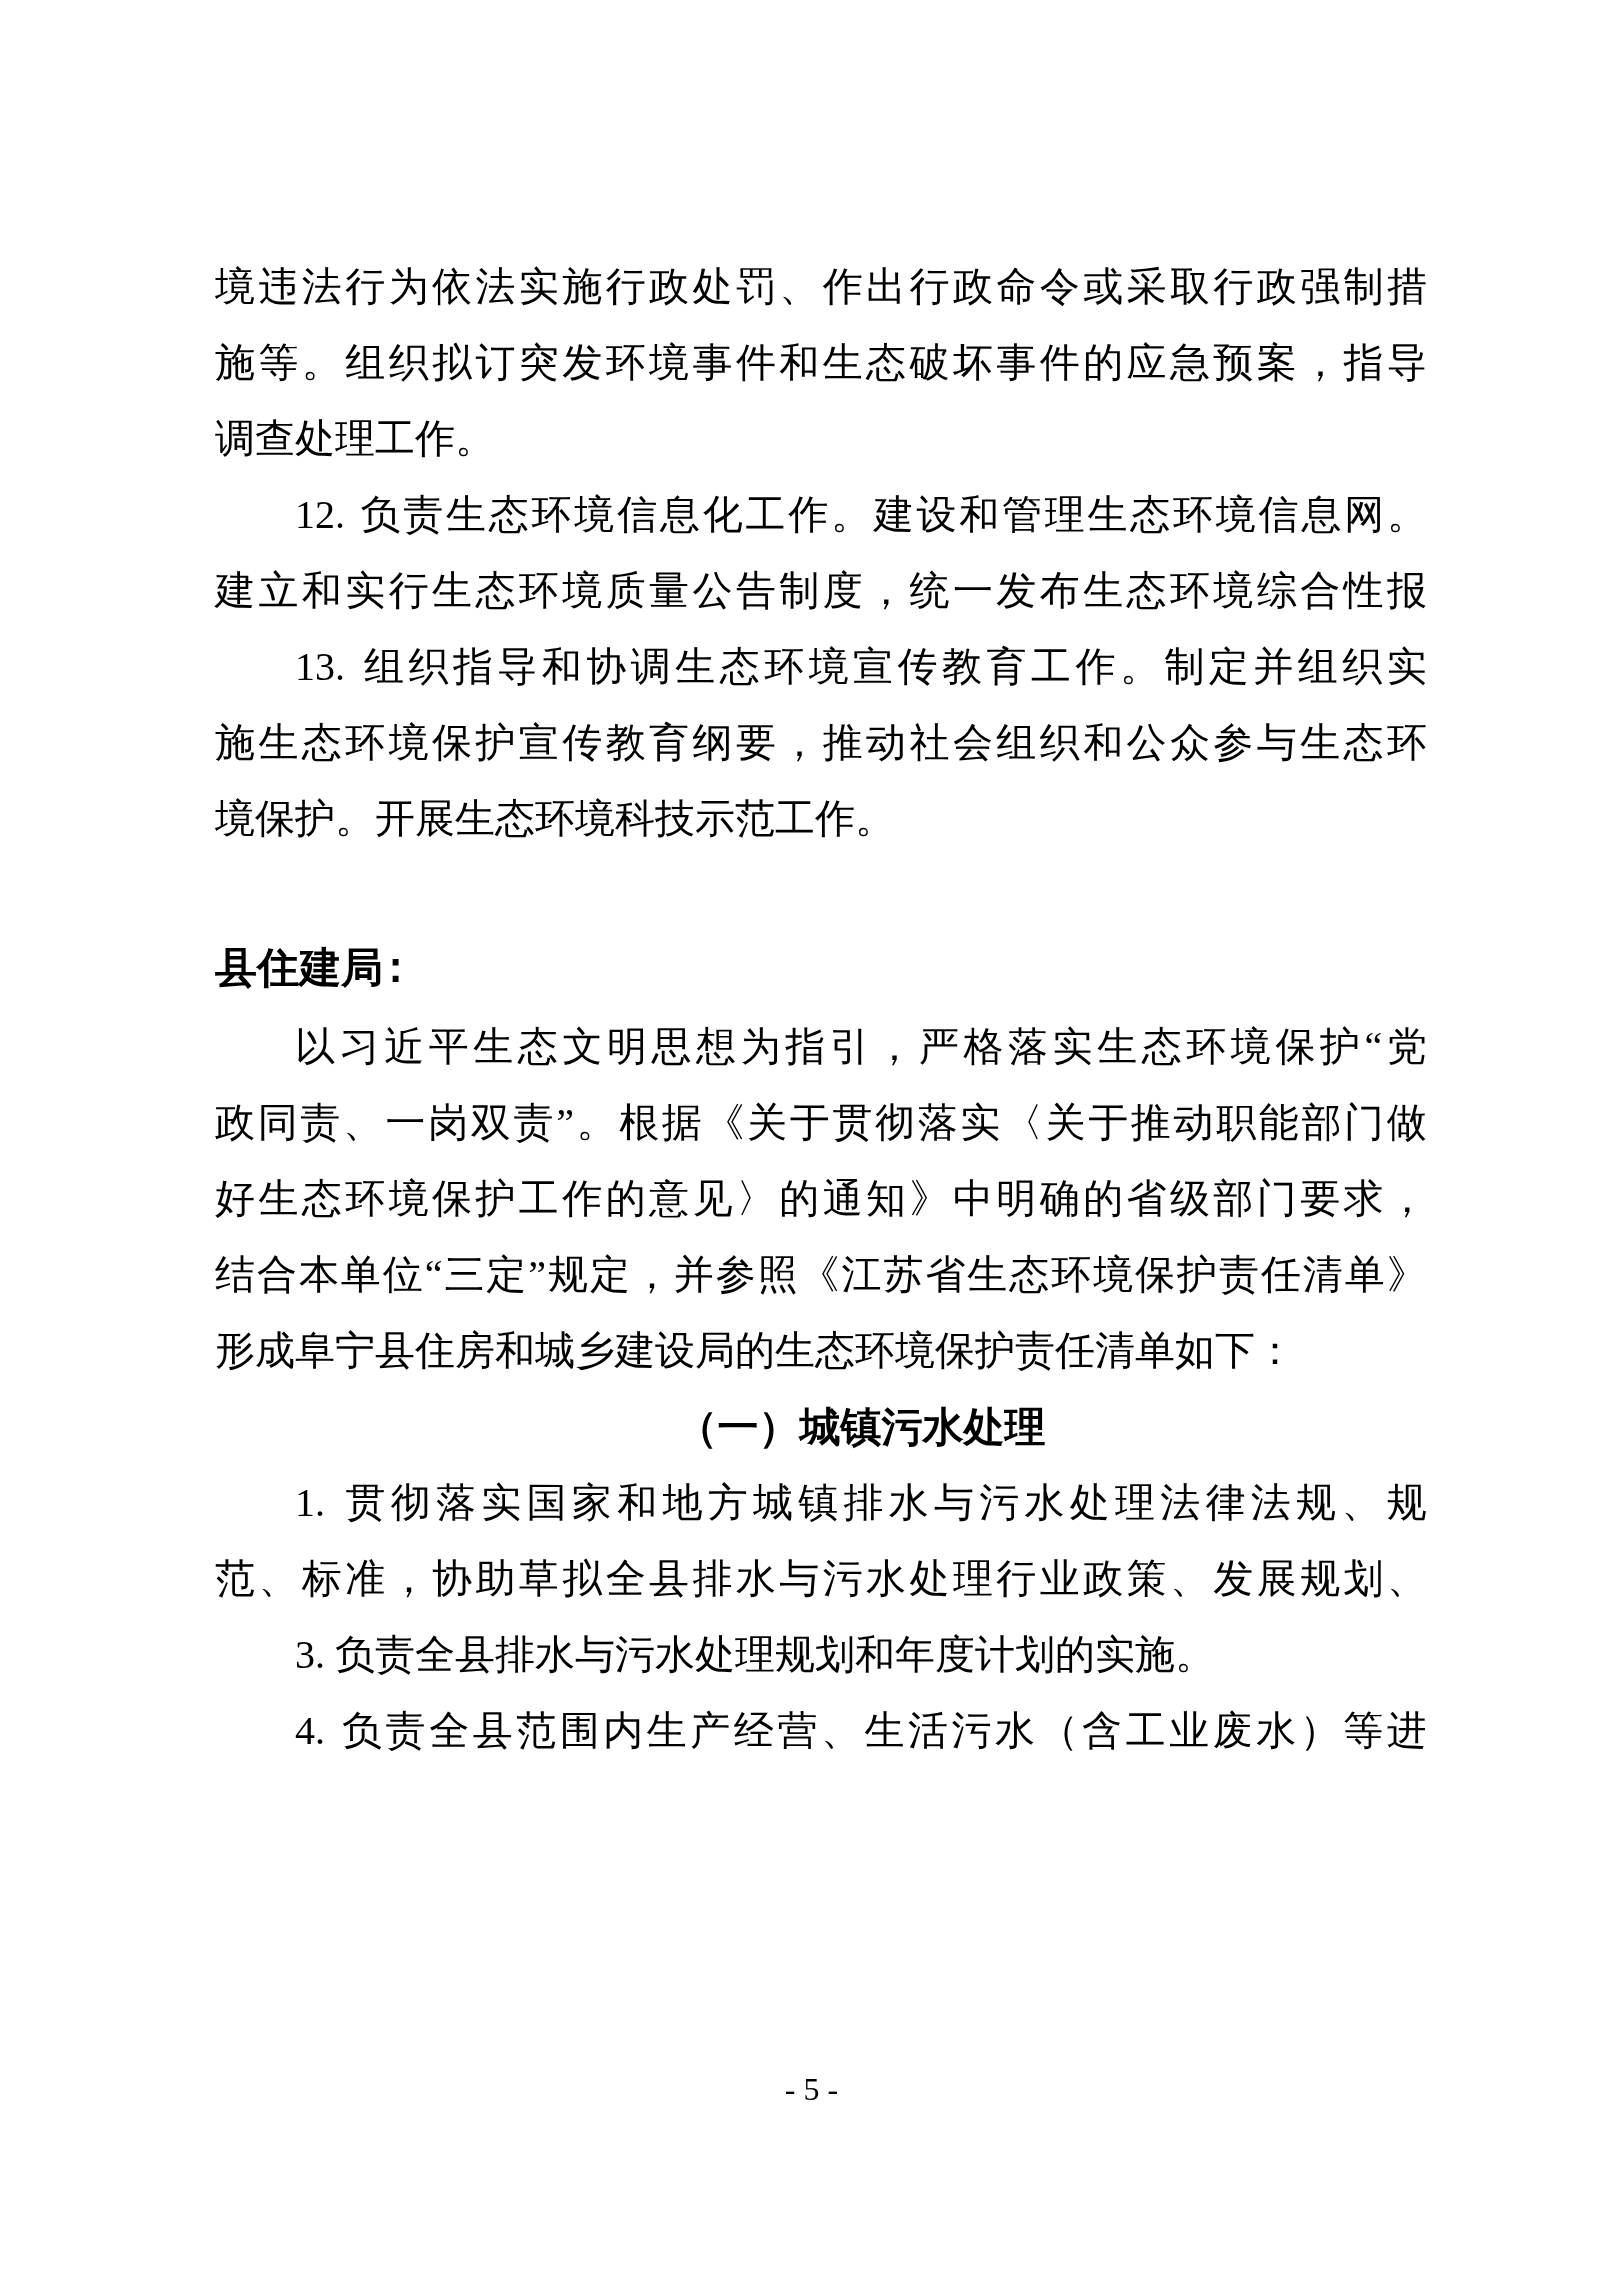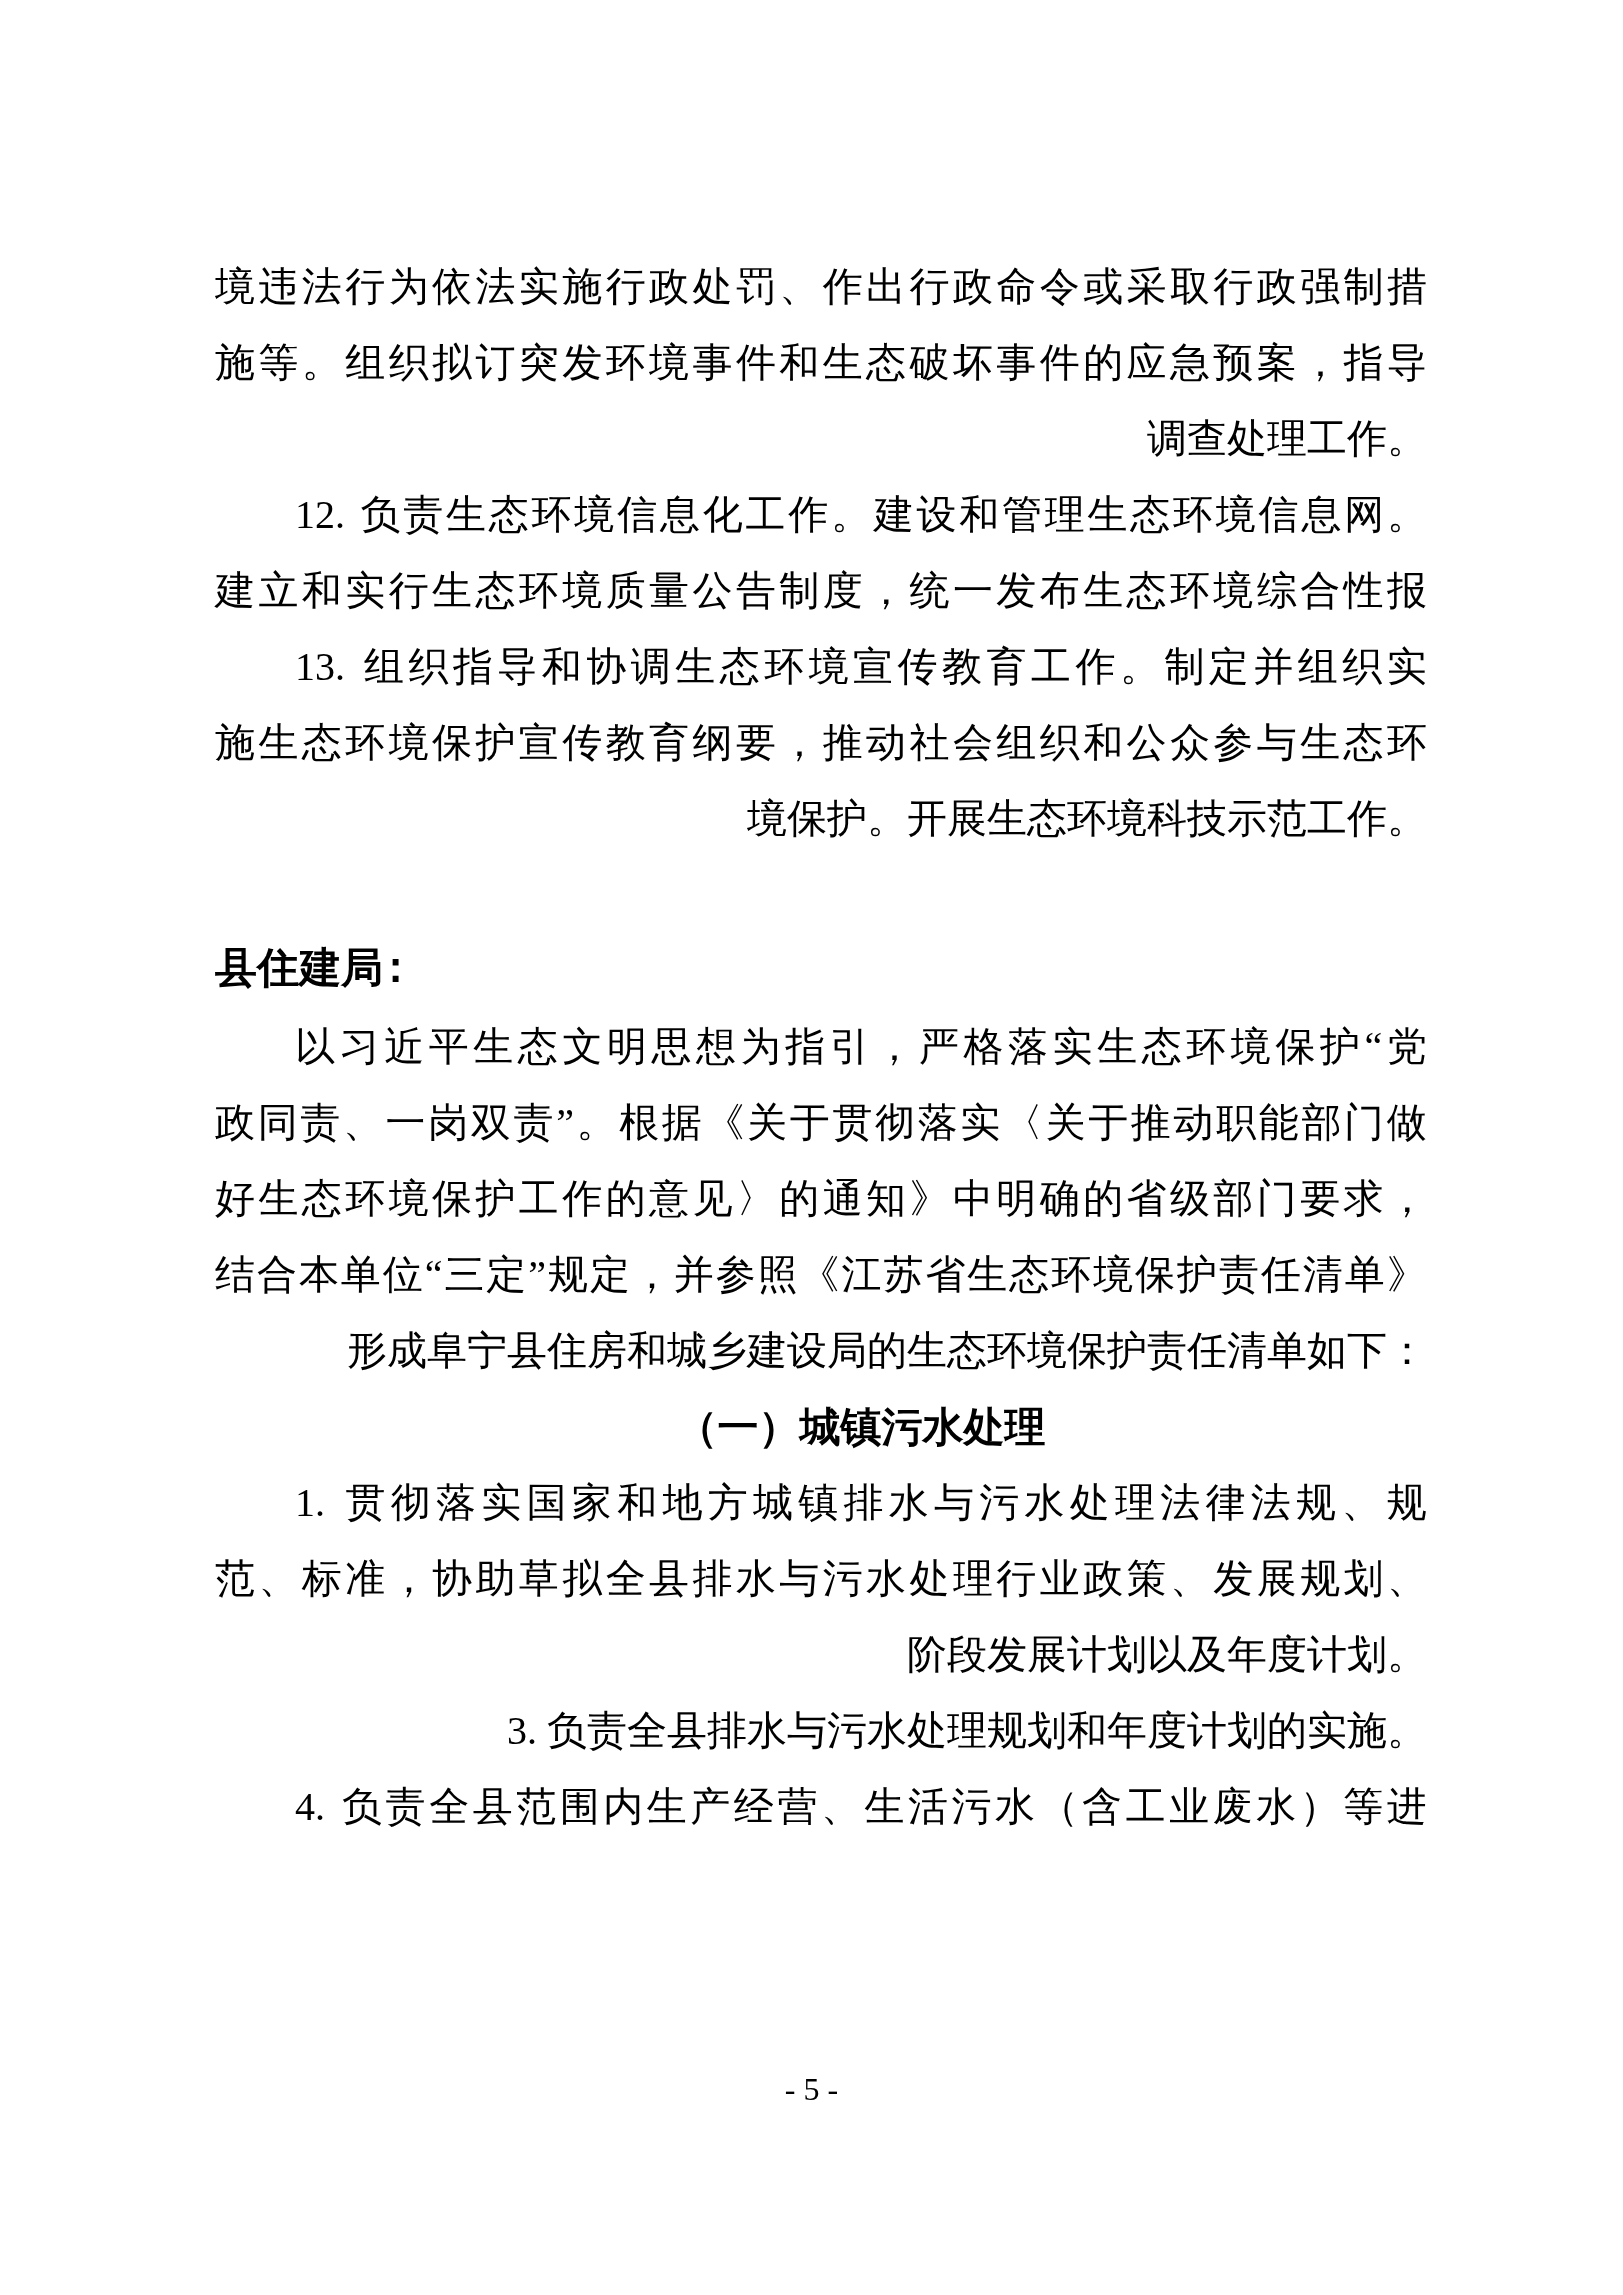--- a/index.html
+++ b/index.html
@@ -30,21 +30,21 @@
     white-space: nowrap;
   }
   
   .jline {
     display: flex;
     justify-content: space-between;
     align-items: baseline;
   }
   .jline span { flex: none; white-space: pre; }
   .indent { padding-left: 80px; text-align: center; }
-  .endline { text-align: right; }
+  .endline { text-align: left; }
   .blank { }
   .heading {
     font-family: Liberation Mono, monospace;
     font-weight: 700;
     font-size: 42px;
   }
   .subheading {
     font-weight: 700;
     font-size: 41px;
     padding-left: 80px;
@@ -430,21 +430,20 @@
         <span>业</span>
         <span>政</span>
         <span>策</span>
         <span>、</span>
         <span>发</span>
         <span>展</span>
         <span>规</span>
         <span>划</span>
         <span>、</span>
       </div>
-    <div class="line endline">阶段发展计划以及年度计划。</div>
 
     <div class="line endline indent">3. 负责全县排水与污水处理规划和年度计划的实施。</div>
     <div class="line jline indent">
         <span>4.</span>
         <span> </span>
         <span>负</span>
         <span>责</span>
         <span>全</span>
         <span>县</span>
         <span>范</span>

